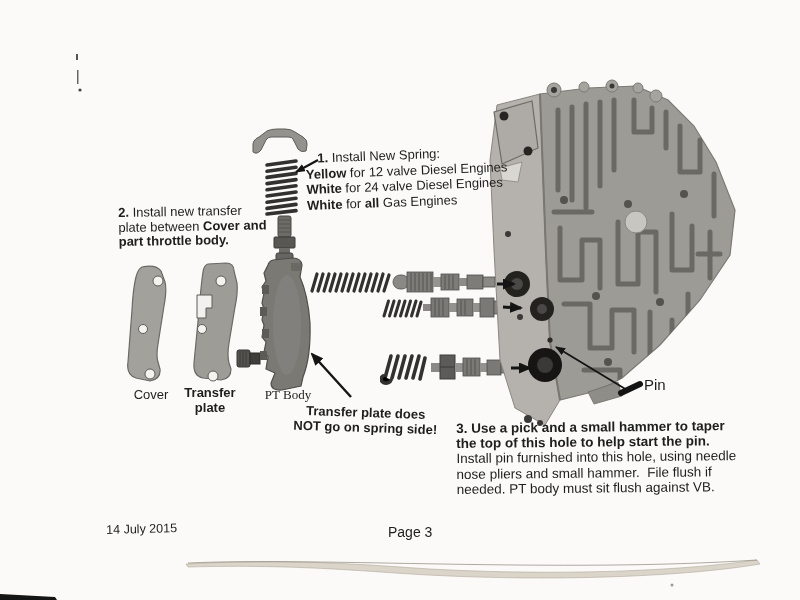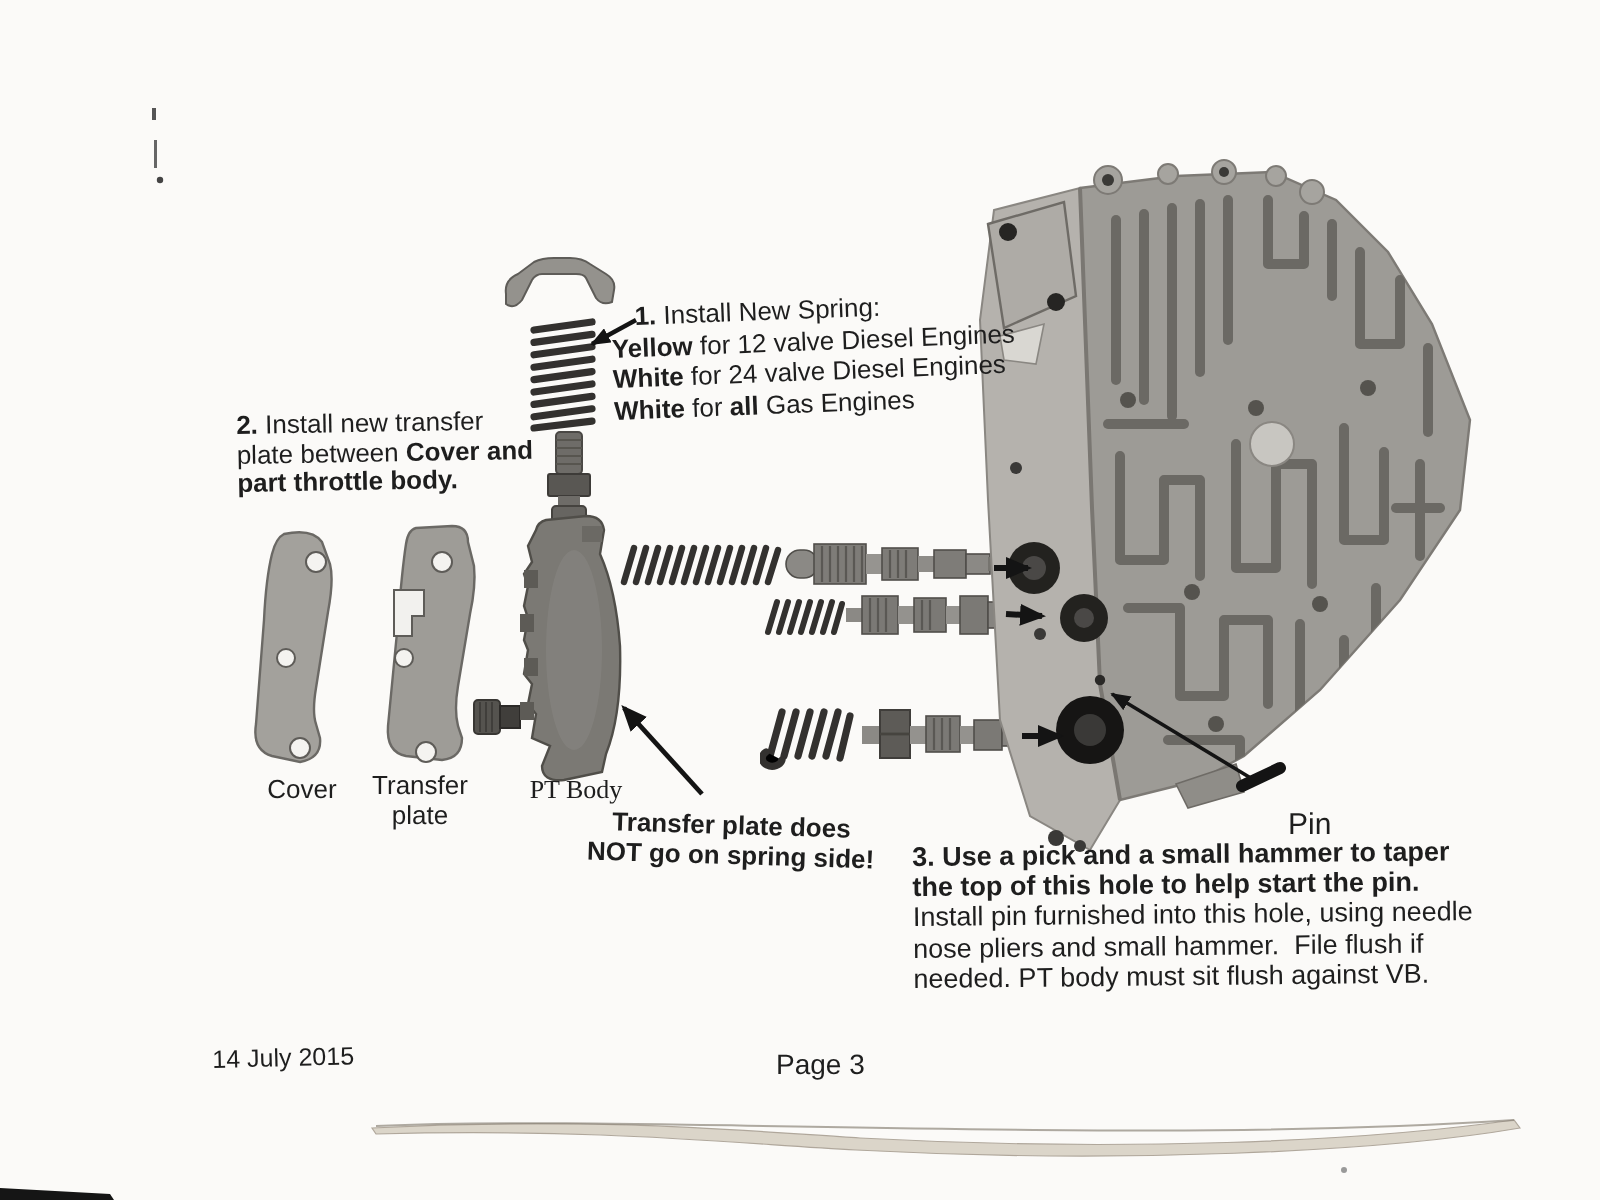--- a/index.html
+++ b/index.html
@@ -9,23 +9,23 @@
   .ln{white-space:pre;}
   .b{font-weight:700;}
   #step1{left:305px;top:151px;font-size:13px;line-height:15.5px;transform:rotate(-2.2deg);transform-origin:left top;}
   #step1 .first{margin-left:12px;}
   #step2{left:118px;top:206px;font-size:13px;line-height:14.6px;transform:rotate(-1deg);transform-origin:left top;}
   #step3{left:456px;top:421px;font-size:13.5px;line-height:15.2px;transform:rotate(-0.6deg);transform-origin:left top;}
   #warning{left:286px;top:405px;width:160px;text-align:center;font-weight:700;font-size:13px;line-height:15px;
            transform:rotate(1.8deg);transform-origin:center top;}
   .plabel{font-size:13px;text-align:center;line-height:15px;}
   #lbl-cover{left:118px;top:387px;width:66px;}
-  #lbl-transfer{left:178px;top:385px;width:64px;}
+  #lbl-transfer{left:178px;top:385px;width:64px;font-weight:bold;}
   #lbl-ptbody{left:256px;top:387px;width:64px;font-family:Liberation Serif, serif;}
-  #lbl-pin{left:644px;top:376px;font-size:15px;margin-top:28px;}
+  #lbl-pin{left:644px;top:376px;font-size:15px;}
   #footer-date{left:106px;top:523px;font-size:12.5px;transform:rotate(-1.5deg);transform-origin:left top;}
   #footer-page{left:388px;top:524px;font-size:14px;}
   svg{display:block;}
 </style>
 </head>
 <body>
 
 <div class="page">
 
   <svg class="abs" style="left:60px;top:28px" width="60" height="80">

